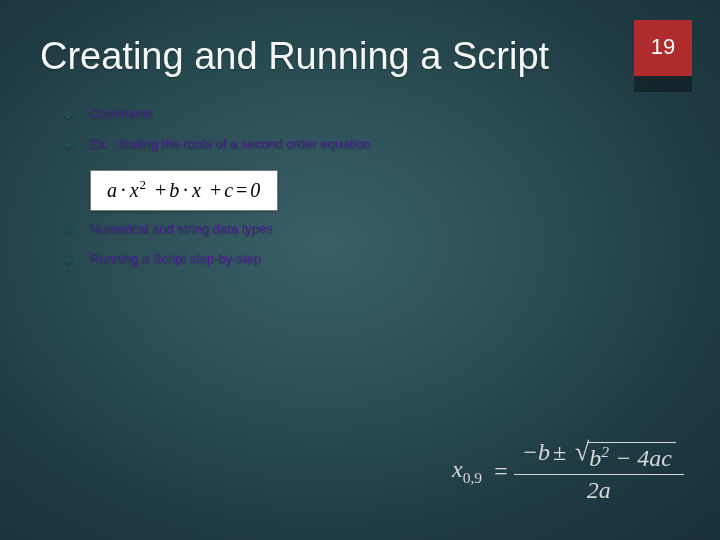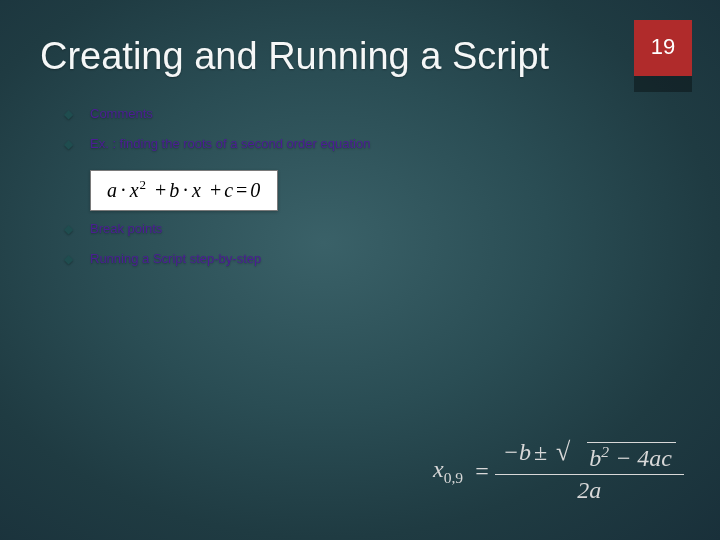--- a/index.html
+++ b/index.html
@@ -110,21 +110,20 @@
   }
   .sqrt .radical {
     font-style: normal;
     font-size: 26px;
     line-height: 0.8;
     margin-right: -2px;
   }
   .sqrt .radicand {
     border-top: 1.5px solid #d8d8d8;
     padding: 0 4px 0 2px;
-    margin-left: 19px;
   }
   .pm { font-style: normal; padding: 0 3px; }
   sup { font-size: 0.65em; }
 </style>
 </head>
 <body>
 
 <div class="page-badge-wrap">
   <div class="page-badge">19</div>
   <div class="page-badge-shadow"></div>
@@ -138,21 +137,21 @@
     <li>Ex. : finding the roots of a second order equation</li>
   </ul>
 
   <div class="equation-box" title="a · x² + b · x + c = 0">
     <span>a</span><span class="op">·</span><span>x</span><sup>2</sup>
     <span class="op">+</span><span>b</span><span class="op">·</span><span>x</span>
     <span class="op">+</span><span>c</span><span class="op">=</span><span>0</span>
   </div>
 
   <ul class="bullets">
-    <li>Break points</li>
+    <li>Numerical and string data types</li>
     <li>Running a Script step-by-step</li>
   </ul>
 </div>
 
 <div class="quad-formula" title="x_{1,2} = (-b ± √(b² − 4ac)) / (2a)">
   <span class="lhs"><i>x</i><sub>0,9</sub></span>
   <span class="eq">=</span>
   <span class="frac">
     <span class="num">
       −<i>b</i><span class="pm">±</span>

